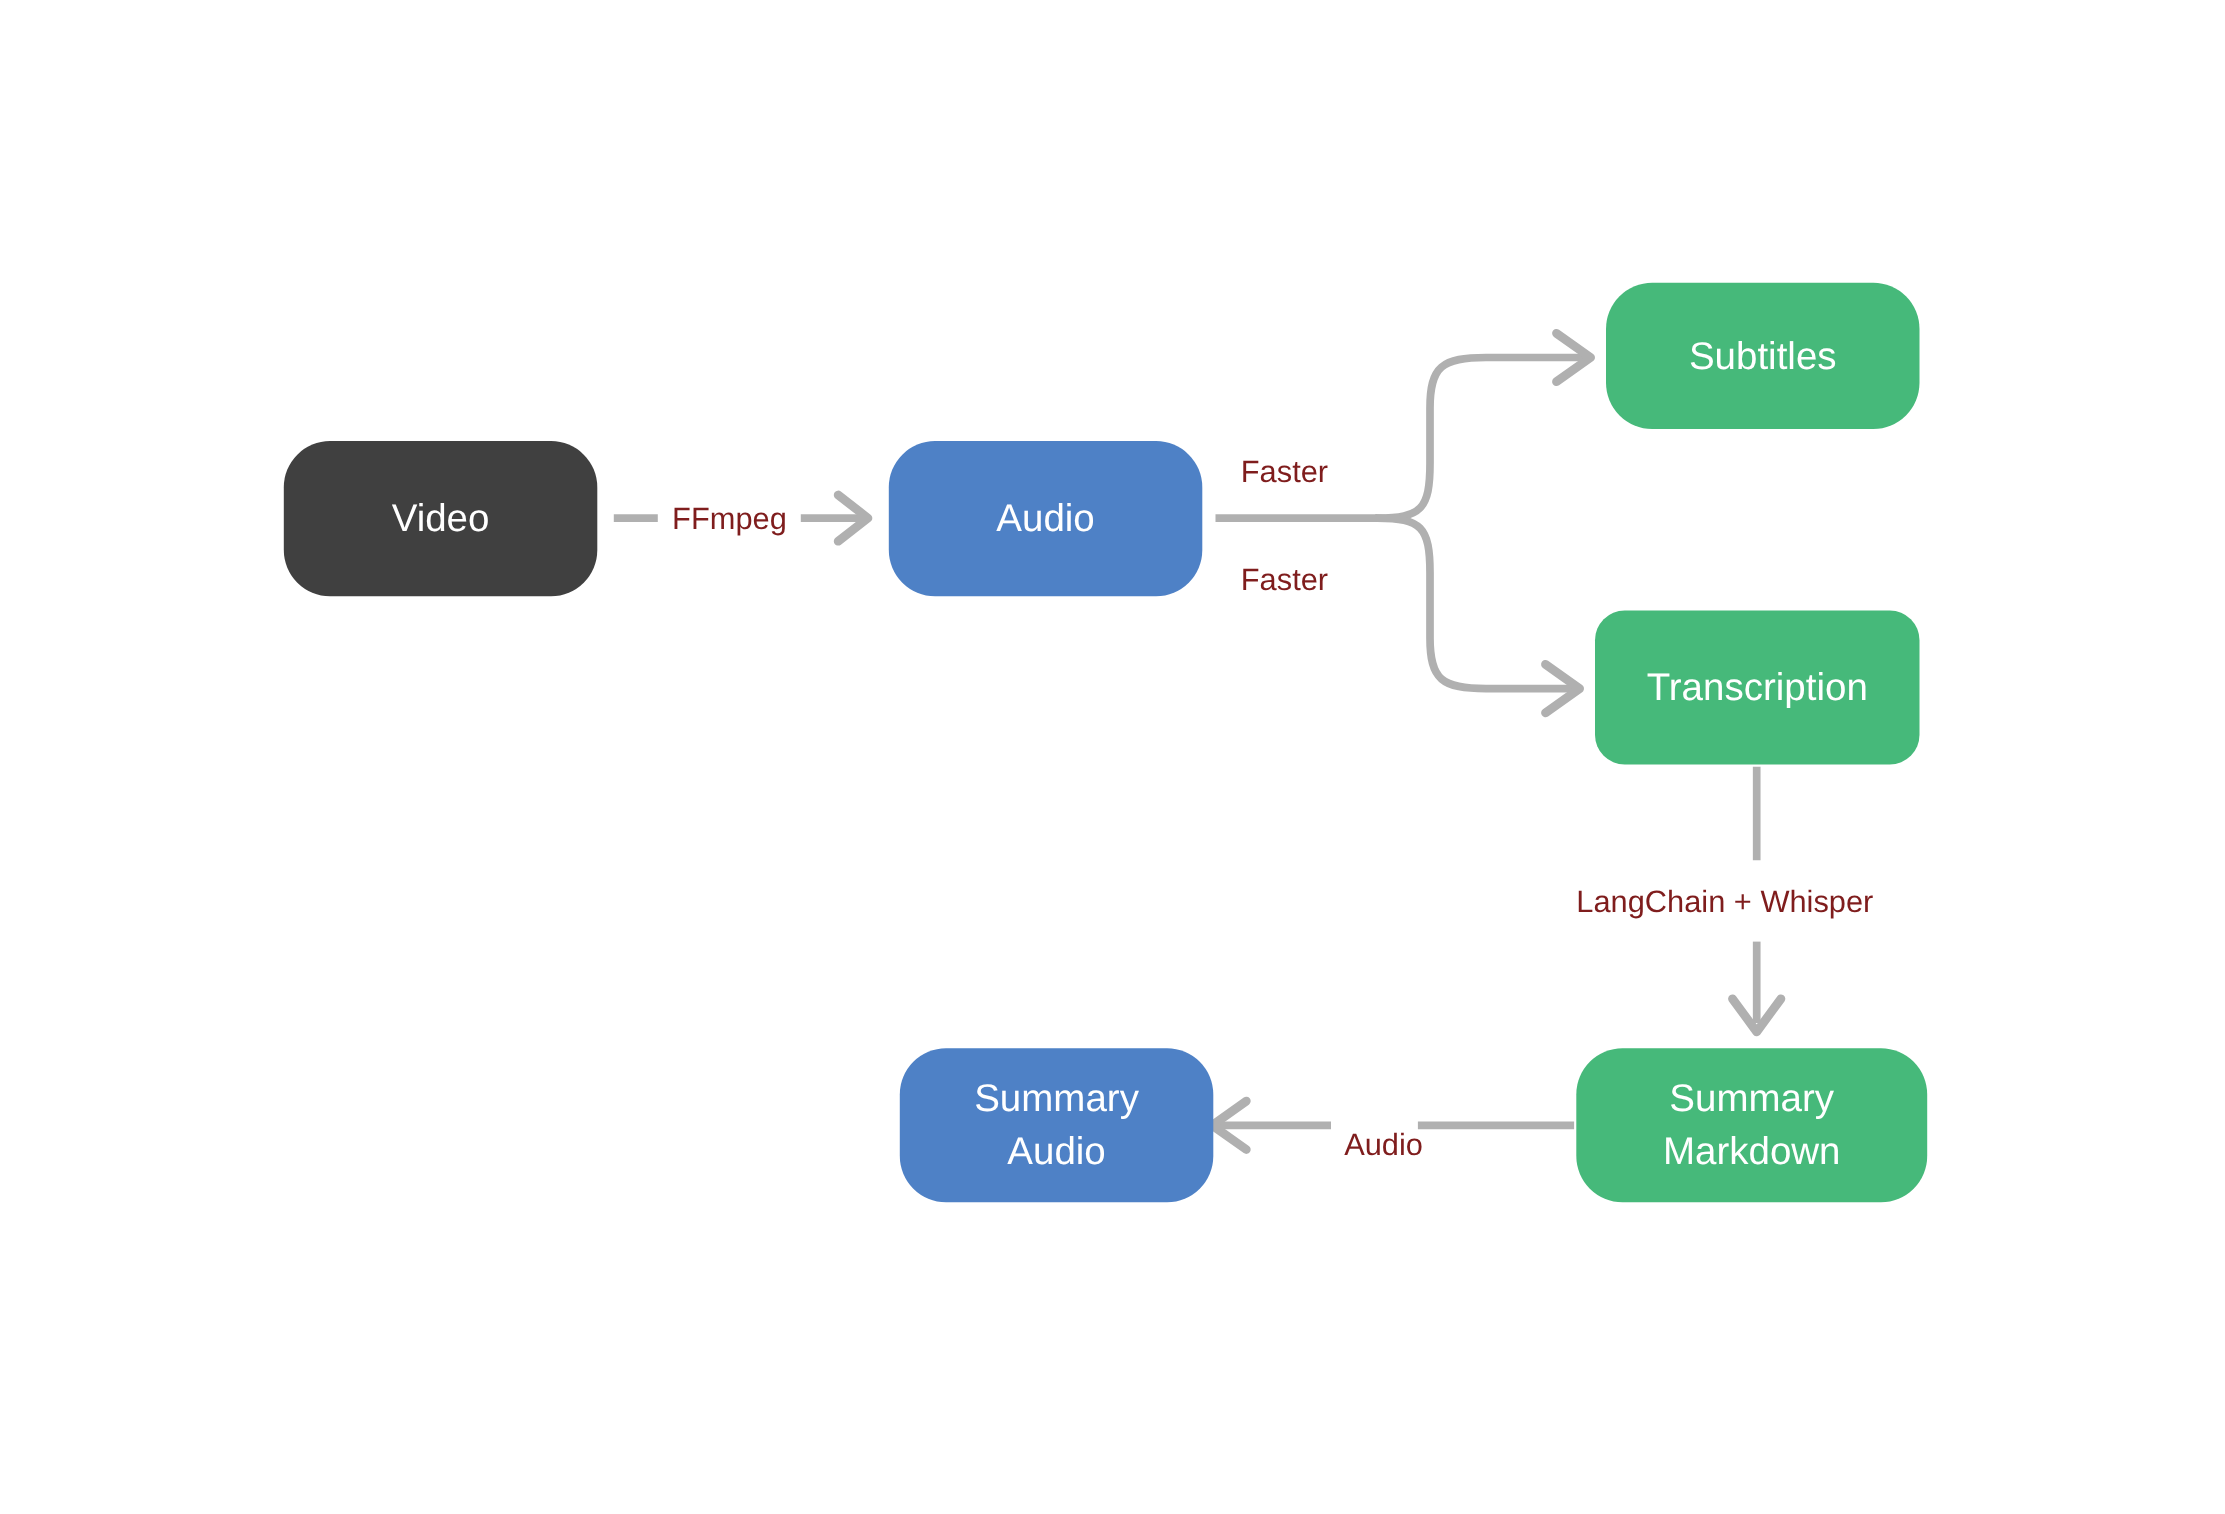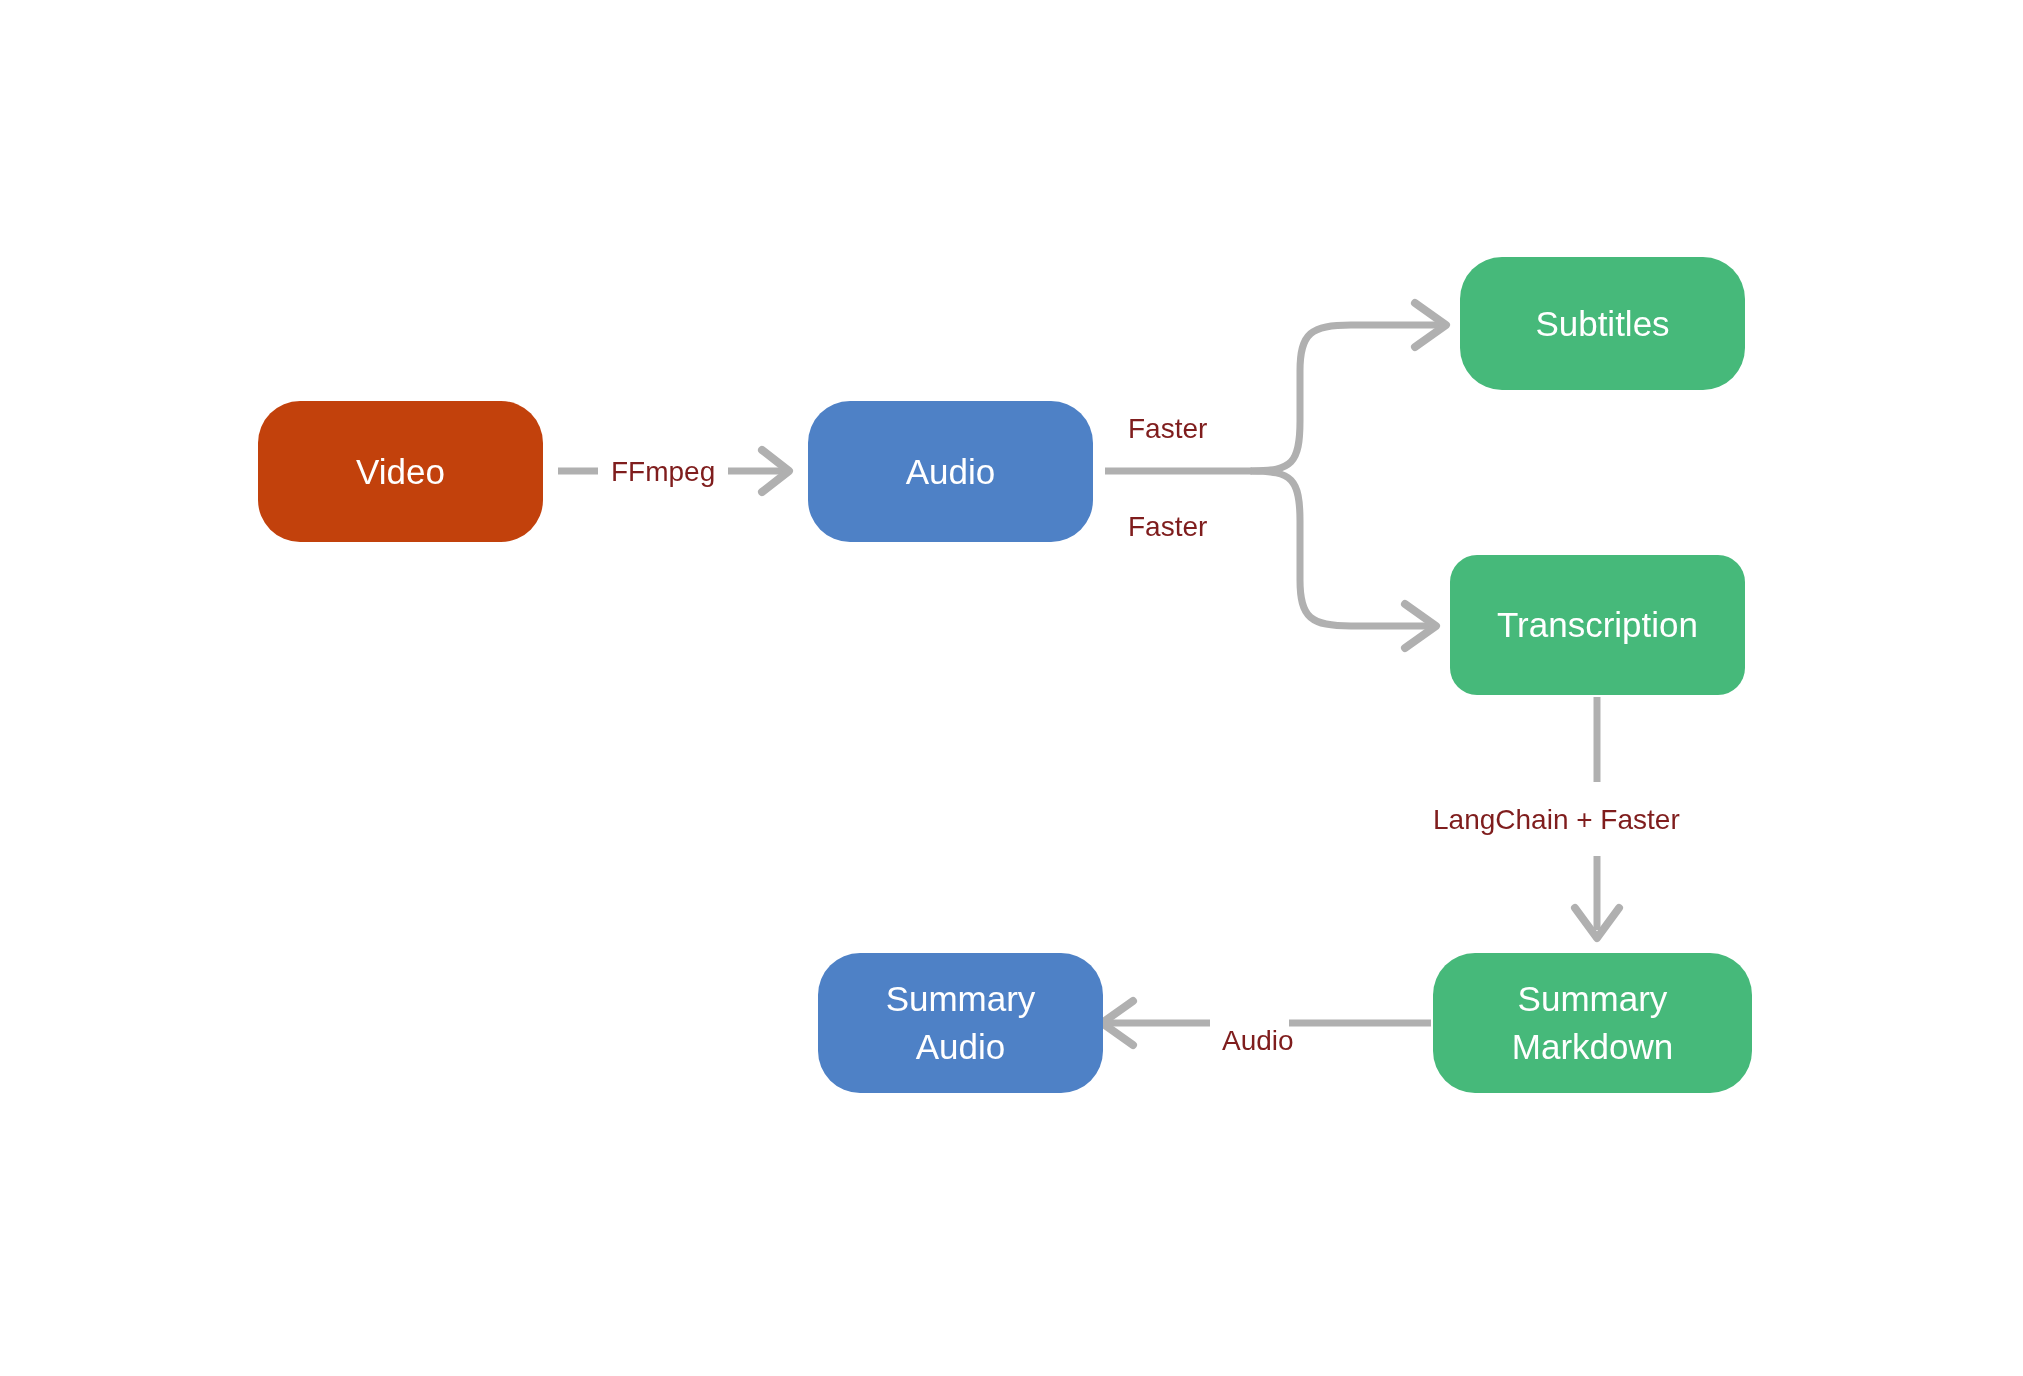--- a/index.html
+++ b/index.html
@@ -46,21 +46,21 @@
   .edge-label {
     position: absolute;
     color: #7f1d1d;
     font-size: 28px;
     line-height: 40px;
     white-space: nowrap;
     font-weight: 400;
   }
 
   
-  #node-video            { left: 258px;  top: 401px;  width: 285px; height: 141px; background: #c2410c; }
+  #node-video            { left: 258px;  top: 401px;  width: 285px; height: 141px; background: #404040; }
   #node-audio            { left: 808px;  top: 401px;  width: 285px; height: 141px; background: #4e81c6; }
   #node-subtitles        { left: 1460px; top: 257px;  width: 285px; height: 133px; background: #46b97a; }
   #node-transcription    { left: 1450px; top: 555px;  width: 295px; height: 140px; background: #46b97a; border-radius: 27px; }
   #node-summary-markdown { left: 1433px; top: 953px;  width: 319px; height: 140px; background: #46b97a; }
   #node-summary-audio    { left: 818px;  top: 953px;  width: 285px; height: 140px; background: #4e81c6; }
 
   
   #label-ffmpeg     { left: 611px;  top: 452px; }
   #label-faster     { left: 1128px; top: 409px; }
   #label-whisper    { left: 1128px; top: 507px; }
@@ -132,17 +132,17 @@
     <span class="node-label">Summary
 Audio</span>
   </div>
 
   <div class="edge-label" id="label-ffmpeg">FFmpeg</div>
 
   <div class="edge-label" id="label-faster">Faster</div>
 
   <div class="edge-label" id="label-whisper">Faster</div>
 
-  <div class="edge-label" id="label-langchain">LangChain + Faster</div>
+  <div class="edge-label" id="label-langchain">LangChain + Whisper</div>
 
   <div class="edge-label" id="label-bark">Audio</div>
 
 </div>
 
 </body></html>

